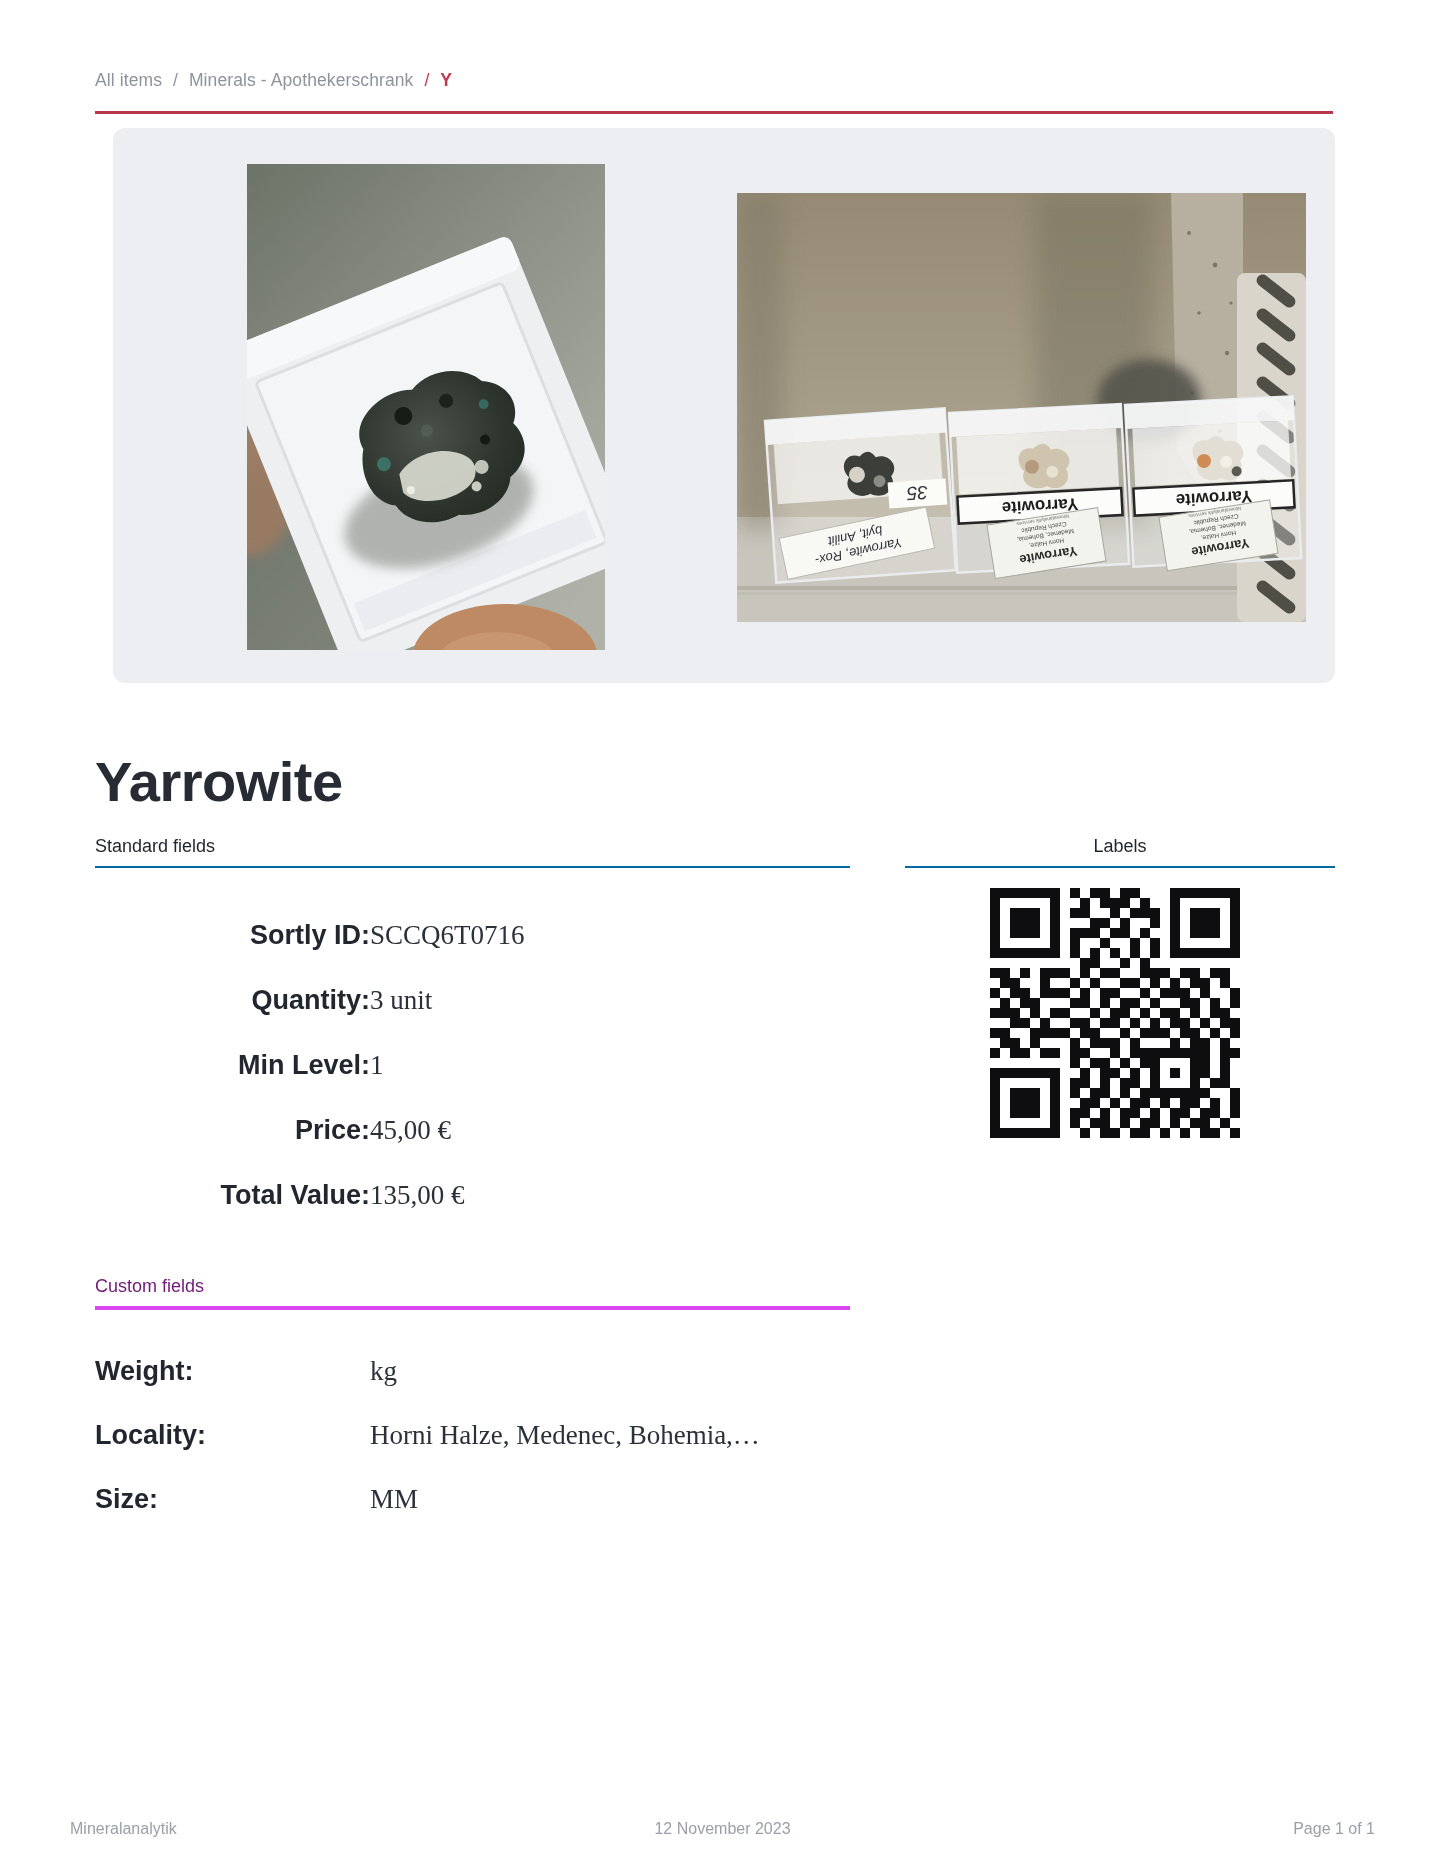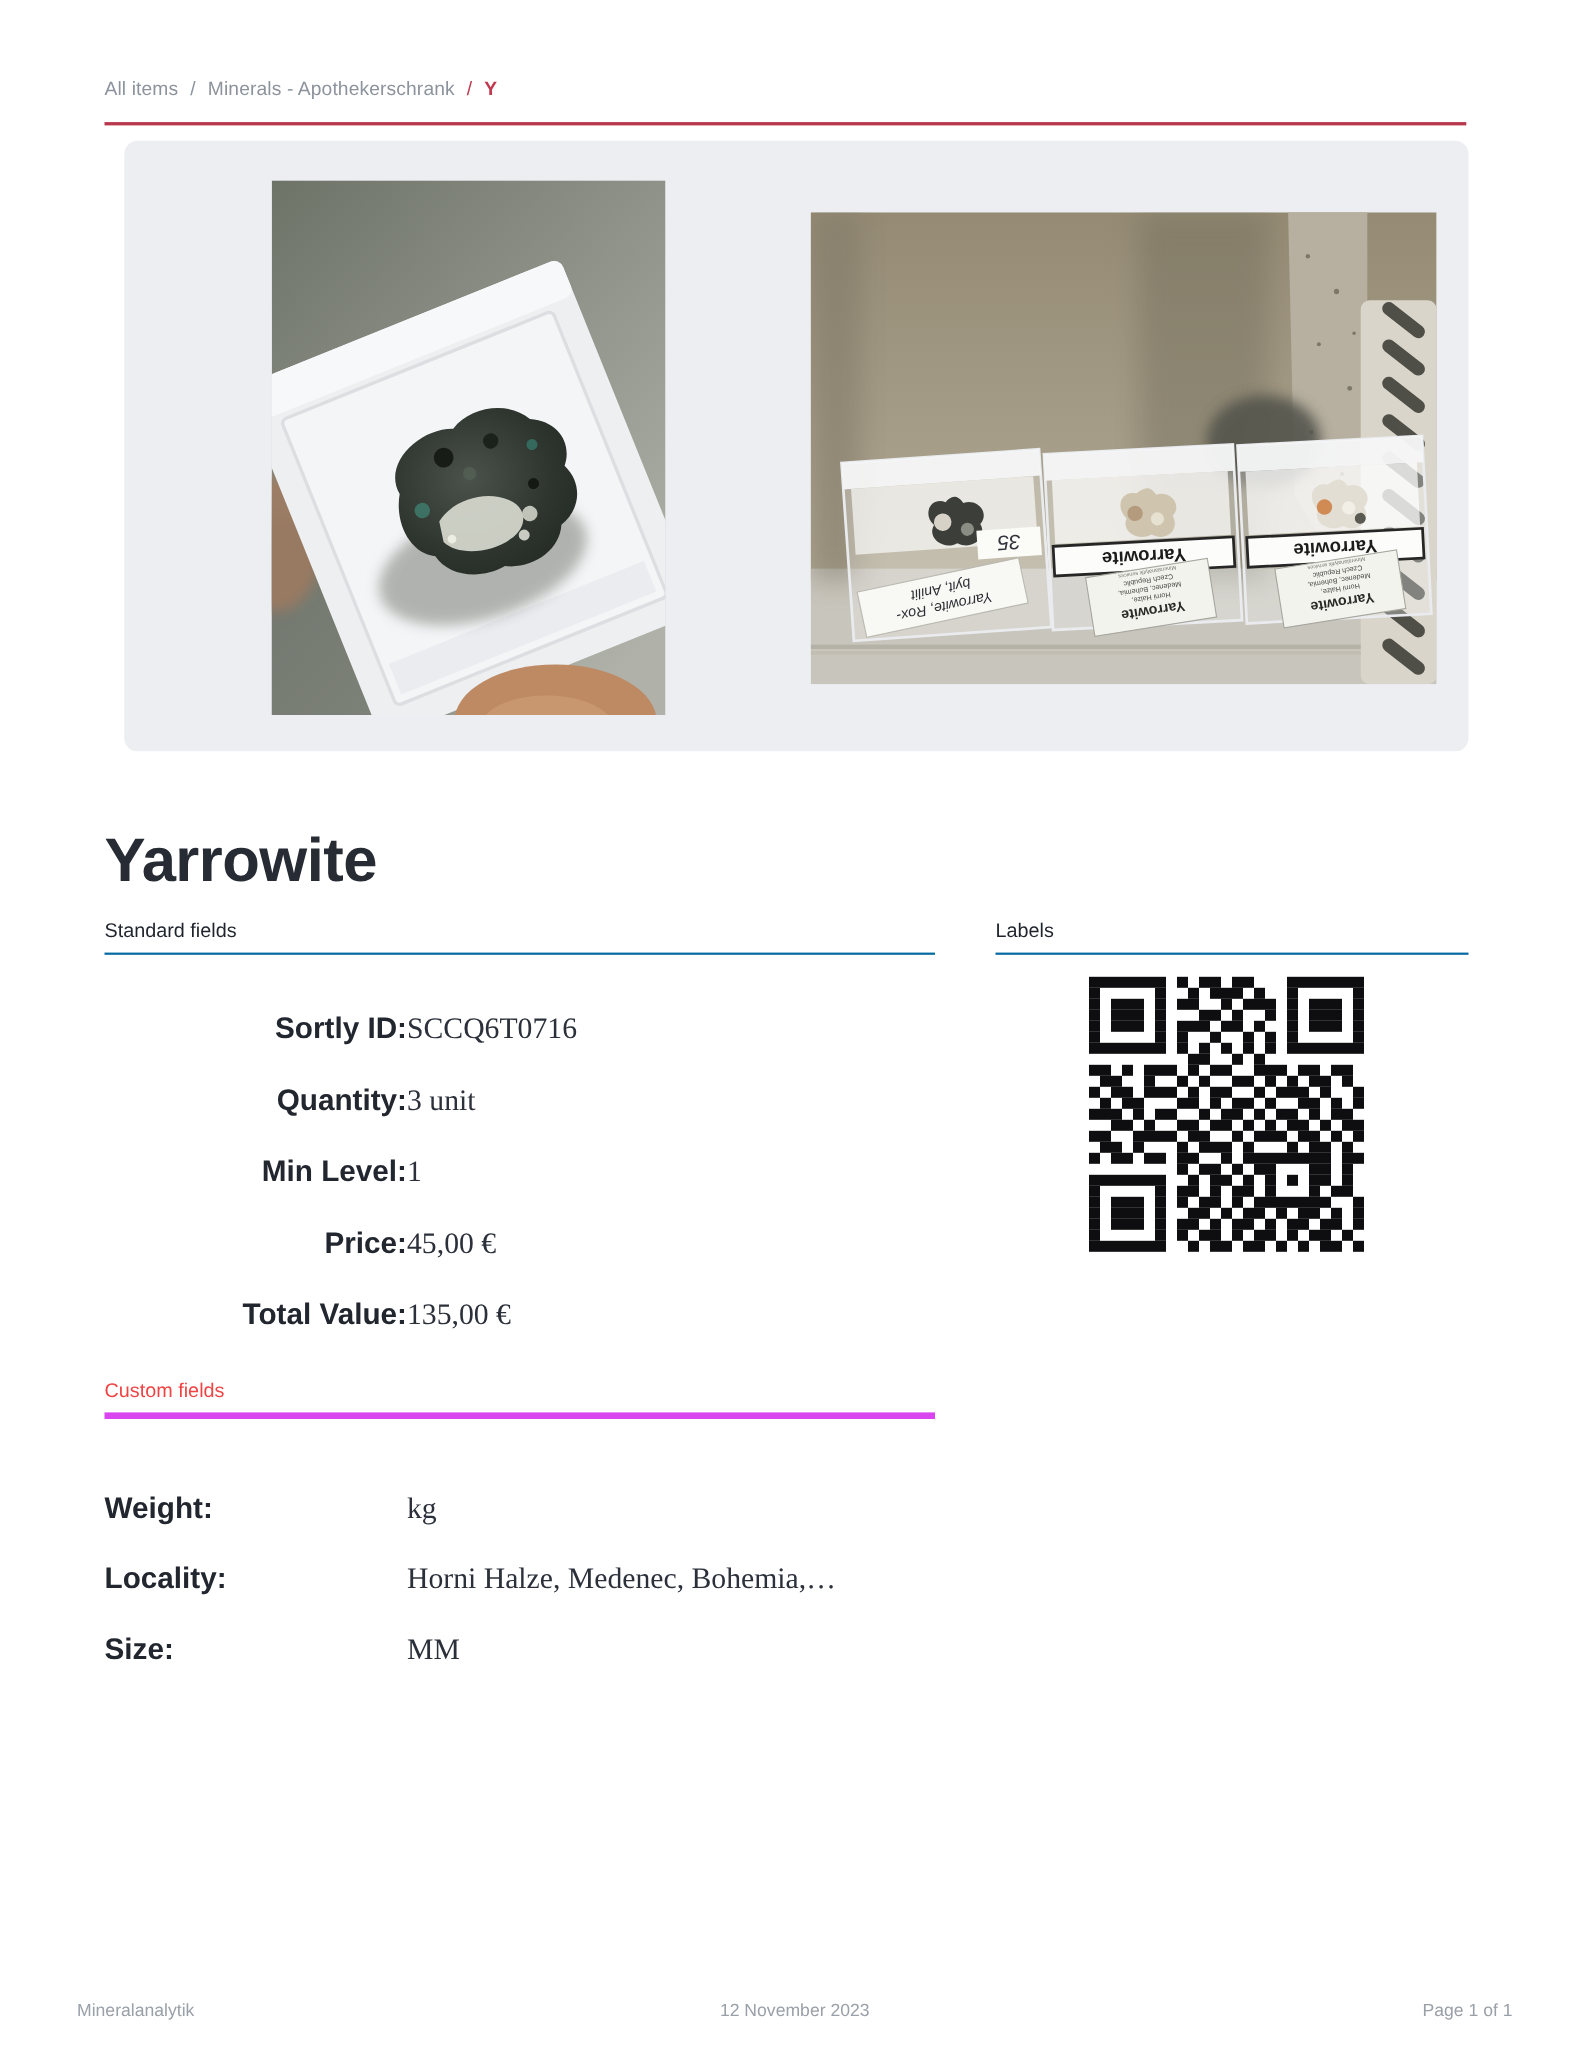--- a/index.html
+++ b/index.html
@@ -19,24 +19,24 @@
   .photo{position:absolute;display:block;}
   .photo-left{left:134px;top:36px;}
   .photo-right{left:624px;top:65px;}
 
   
   .title{left:95px;top:712px;font-size:56px;font-weight:bold;color:#262b34;line-height:1.15;letter-spacing:-.5px;}
 
   
   .sechead{font-size:18px;padding-bottom:9px;width:755px;}
   .sechead.dark{color:#1f242c;border-bottom:2px solid #0369a1;}
-  .sechead.gray{color:#ef4444;border-bottom:6px solid #d946ef;}
+  .sechead.gray{color:#701a75;border-bottom:4px solid #d946ef;margin-top:22px;}
   #standard-head{left:95px;top:836px;}
   #custom-head{left:95px;top:1254px;}
-  #labels-head{left:905px;top:836px;width:430px;}
+  #labels-head{left:905px;top:836px;width:430px;text-align:center;}
 
   
   .fields{left:95px;width:755px;}
   #standard-fields{top:920px;}
   #custom-fields{top:1338px;margin-top:18px;}
   .frow{display:flex;align-items:flex-start;}
   #standard-fields .frow{height:65px;text-align:right;}
   #custom-fields .frow{height:64px;}
   .flabel{width:275px;font-size:27px;font-weight:bold;color:#22262f;}
   .fvalue{font-size:27px;color:#2b303a;font-family:Liberation Serif, serif;}

